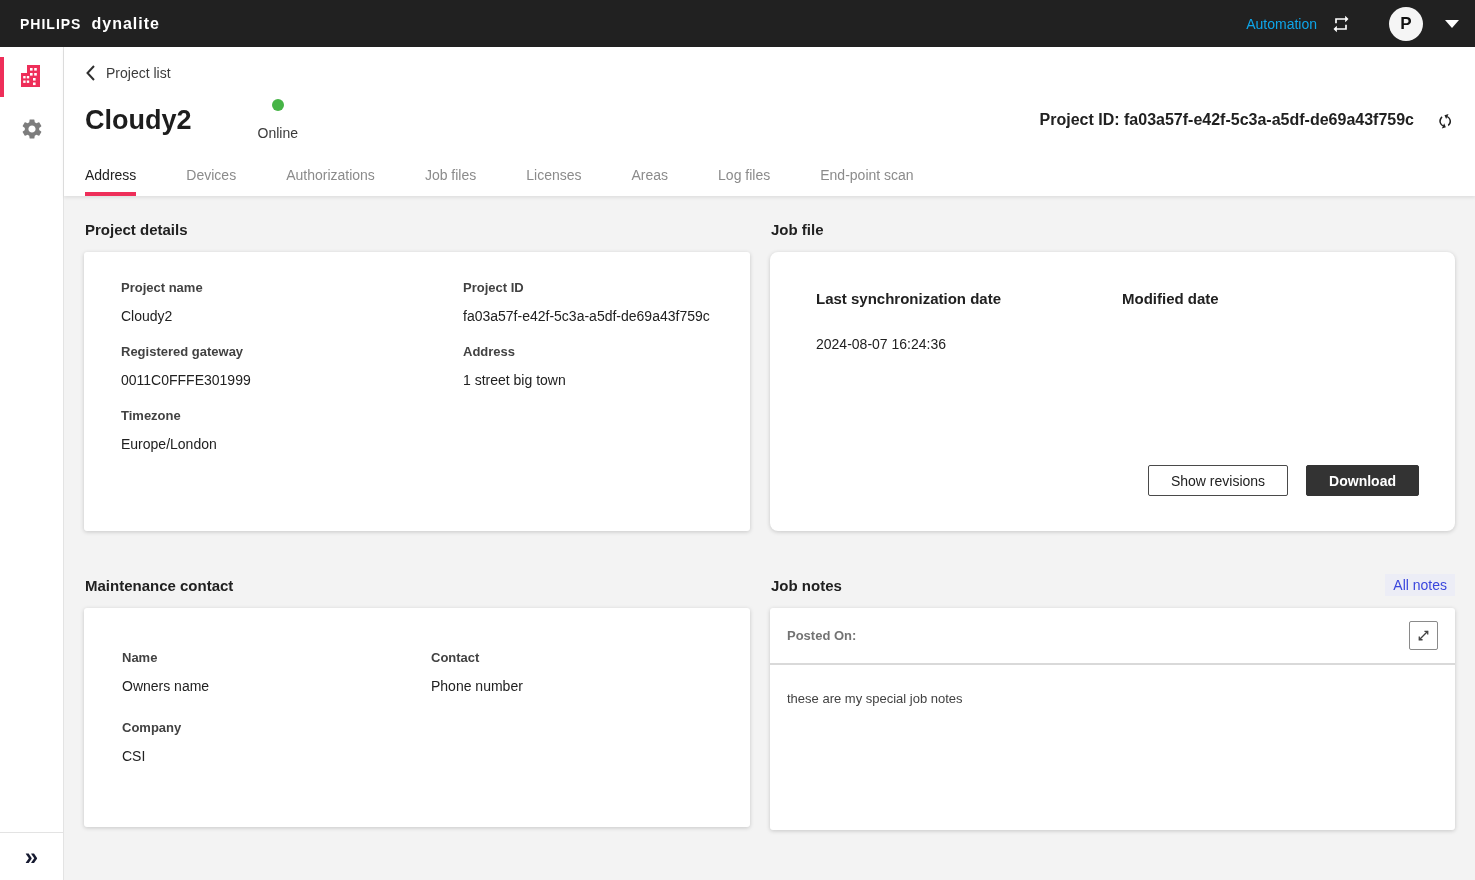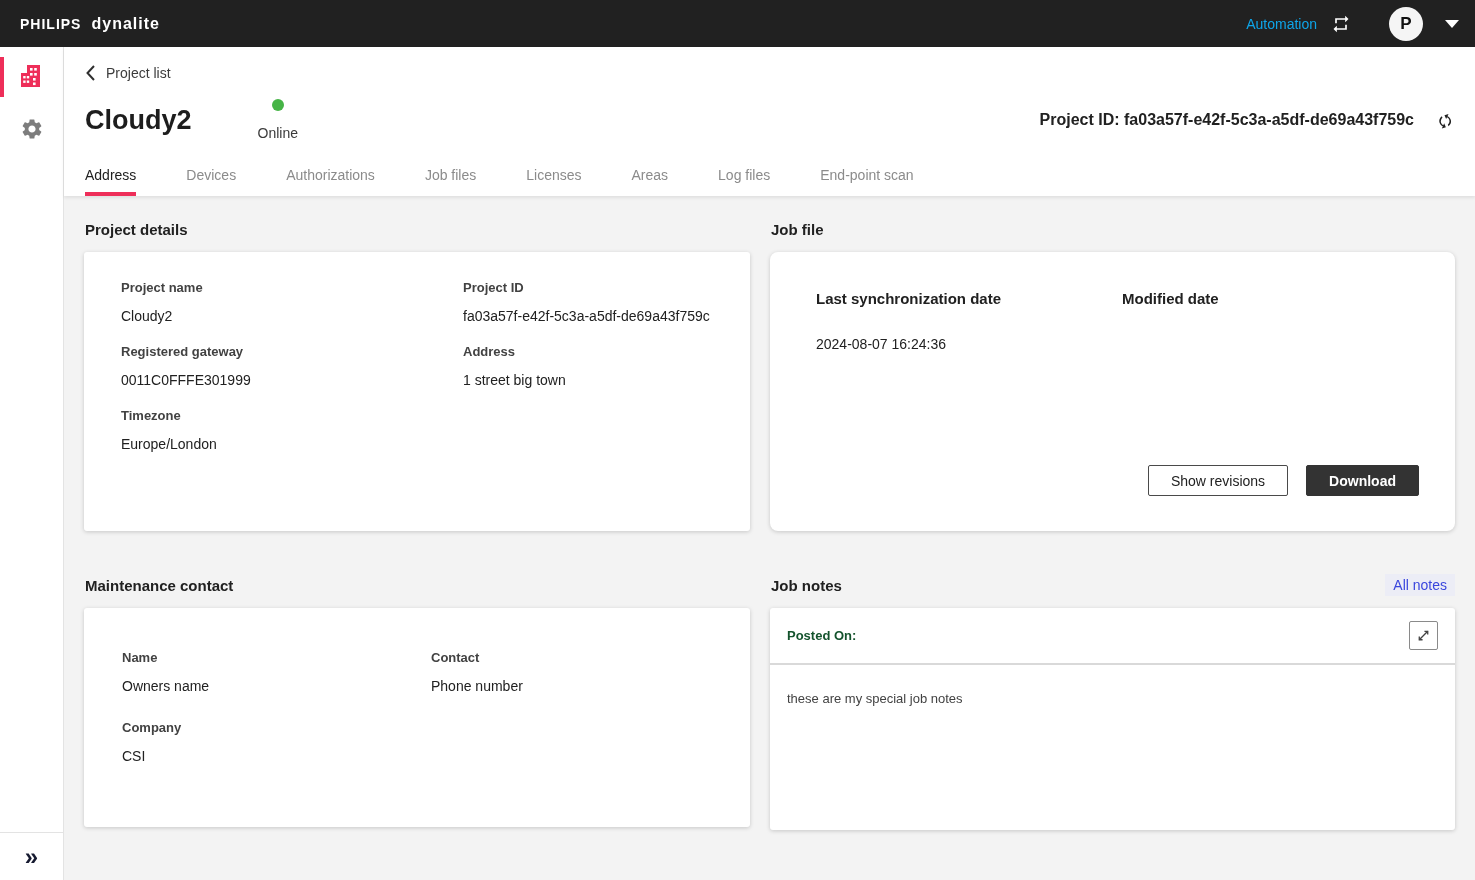--- a/index.html
+++ b/index.html
@@ -58,21 +58,21 @@
   .jobfile-buttons { position:absolute; right:36px; bottom:35px; display:flex; gap:18px; }
   .btn { font-family:"Liberation Sans",sans-serif; font-size:14px; height:31px; padding:0 22px; cursor:pointer; border-radius:2px; }
   .btn-outline { background:#fff; border:1px solid #4a4a4a; color:#212121; }
   .btn-dark { background:#333333; border:1px solid #333333; color:#fff; font-weight:bold;text-align:center; }
 
   .card-maintenance { height:219px; padding:42px 10px 0 38px; display:grid; grid-template-columns:309px 1fr; row-gap:26px; align-content:start; }
 
   .all-notes-link { font-size:14px; color:var(--link); background:#ecedf6; padding:3px 8px; cursor:pointer; }
   .card-notes { height:222px; display:flex; flex-direction:column; }
   .notes-header { height:57px; border-bottom:2px solid #d9d9d9; display:flex; align-items:center; padding:0 17px; }
-  .posted-on { font-size:13px; font-weight:bold; color:#14532d; }
+  .posted-on { font-size:13px; font-weight:bold; color:#737373; }
   .expand-btn { margin-left:auto; width:29px; height:29px; border:1px solid #8a8a8a; border-radius:2px; background:#fff; display:flex; align-items:center; justify-content:center; cursor:pointer; }
   .notes-body { padding:26px 17px; font-size:13px; color:#424242; }
 
   svg { display:block; }
 </style>
 </head>
 <body>
 
 <div class="topbar">
   <div class="brand">

